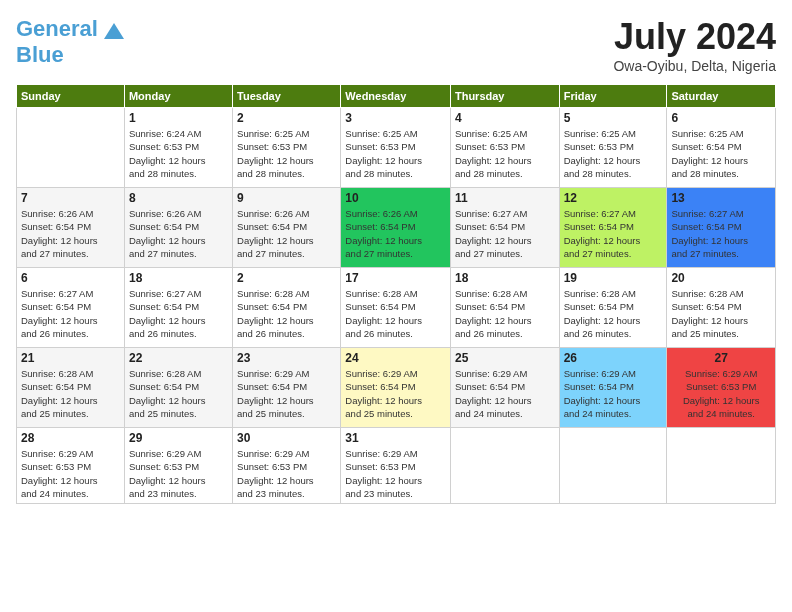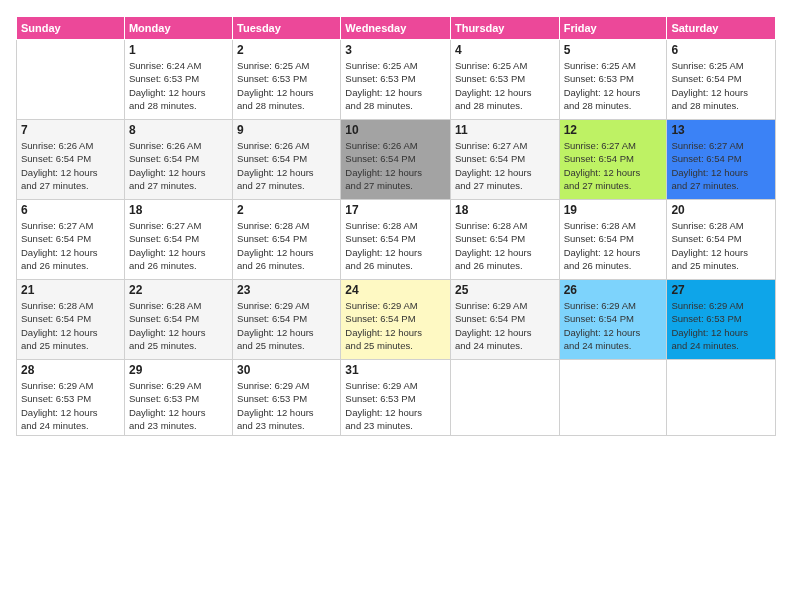--- a/index.html
+++ b/index.html
@@ -45,21 +45,21 @@
     .location {
       font-size: 14px;
       color: #444;
     }
     .calendar {
       width: 100%;
       border-collapse: collapse;
       font-size: 10px;
     }
     .calendar th {
-      background: #ec4899;
+      background: #4d7c0f;
       color: #fff;
       padding: 5px 4px;
       text-align: left;
       font-size: 11px;
       font-weight: bold;
       border: 1px solid #fff;
     }
     .calendar td {
       border: 1px solid #d0d0d0;
       vertical-align: top;
@@ -87,20 +87,37 @@
       background: #fff !important;
     }
     .last-row td {
       height: 70px;
     }
   </style>
 </head>
 <body>
 
 <div class="page">
+  <div class="header">
+    <div class="logo">
+      <div style="display:flex;align-items:center;">
+        <span class="logo-text">
+          <span>General</span><br>
+          <span style="color:#4a9fd4;">Blue</span>
+        </span>
+        <svg width="28" height="28" viewBox="0 0 28 28" style="margin-left:2px;margin-top:-18px;">
+          <polygon points="4,20 14,4 24,20" fill="#4a9fd4"></polygon>
+        </svg>
+      </div>
+    </div>
+    <div class="title-block">
+      <div class="month-year">July 2024</div>
+      <div class="location">Owa-Oyibu, Delta, Nigeria</div>
+    </div>
+  </div>
 
   <table class="calendar">
     <thead>
       <tr>
       <th>Sunday</th>
           <th>Monday</th>
           <th>Tuesday</th>
           <th>Wednesday</th>
           <th>Thursday</th>
           <th>Friday</th>
@@ -141,21 +158,21 @@
             <div class="day-info">Sunrise: 6:26 AM<br>Sunset: 6:54 PM<br>Daylight: 12 hours<br>and 27 minutes.</div>
           </td>
           <td style="background: rgb(245, 245, 245);">
             <span class="day-number">8</span>
             <div class="day-info">Sunrise: 6:26 AM<br>Sunset: 6:54 PM<br>Daylight: 12 hours<br>and 27 minutes.</div>
           </td>
           <td style="background: rgb(245, 245, 245);">
             <span class="day-number">9</span>
             <div class="day-info">Sunrise: 6:26 AM<br>Sunset: 6:54 PM<br>Daylight: 12 hours<br>and 27 minutes.</div>
           </td>
-          <td style="background: #a3a3a3;">
+          <td style="background: #22c55e;">
             <span class="day-number">10</span>
             <div class="day-info">Sunrise: 6:26 AM<br>Sunset: 6:54 PM<br>Daylight: 12 hours<br>and 27 minutes.</div>
           </td>
           <td style="background: rgb(245, 245, 245);">
             <span class="day-number">11</span>
             <div class="day-info">Sunrise: 6:27 AM<br>Sunset: 6:54 PM<br>Daylight: 12 hours<br>and 27 minutes.</div>
           </td>
           <td style="background: #bef264;">
             <span class="day-number">12</span>
             <div class="day-info">Sunrise: 6:27 AM<br>Sunset: 6:54 PM<br>Daylight: 12 hours<br>and 27 minutes.</div>
@@ -213,21 +230,21 @@
             <div class="day-info">Sunrise: 6:29 AM<br>Sunset: 6:54 PM<br>Daylight: 12 hours<br>and 25 minutes.</div>
           </td>
           <td style="background: rgb(245, 245, 245);">
             <span class="day-number">25</span>
             <div class="day-info">Sunrise: 6:29 AM<br>Sunset: 6:54 PM<br>Daylight: 12 hours<br>and 24 minutes.</div>
           </td>
           <td style="background: #7dd3fc;">
             <span class="day-number">26</span>
             <div class="day-info">Sunrise: 6:29 AM<br>Sunset: 6:54 PM<br>Daylight: 12 hours<br>and 24 minutes.</div>
           </td>
-          <td style="background: #0ea5e9;">
+          <td style="background: #ef4444; text-align: center;">
             <span class="day-number">27</span>
             <div class="day-info">Sunrise: 6:29 AM<br>Sunset: 6:53 PM<br>Daylight: 12 hours<br>and 24 minutes.</div>
           </td>
         </tr>
         <tr class="last-row">
           <td>
             <span class="day-number">28</span>
             <div class="day-info">Sunrise: 6:29 AM<br>Sunset: 6:53 PM<br>Daylight: 12 hours<br>and 24 minutes.</div>
           </td>
           <td>

